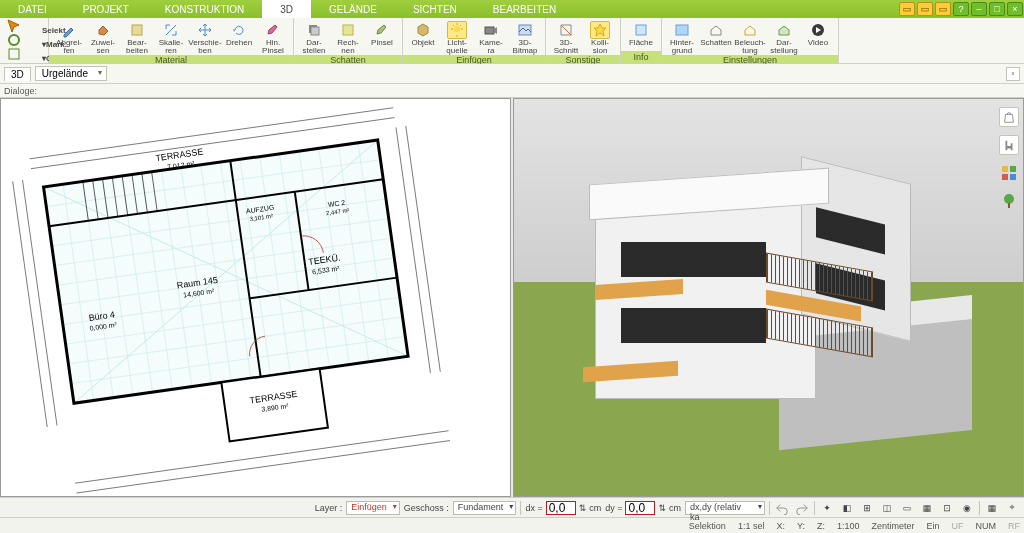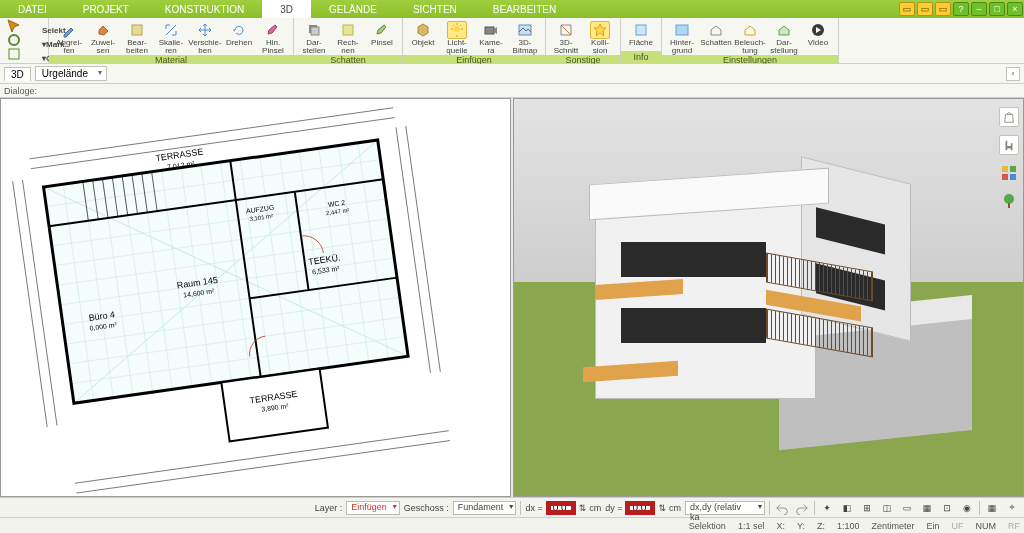--- a/index.html
+++ b/index.html
@@ -57,21 +57,21 @@
 .house .deck { position: absolute; background: #e0a24a; }
 .house .rail { position: absolute; border-top: 1px solid #6a4a2a; }
 
 
 .siderail { position: absolute; right: 2px; top: 8px; width: 22px; display: flex; flex-direction: column; gap: 8px; }
 .siderail .sic { width: 20px; height: 20px; border: 1px solid #c4c4b8; background: #fff; border-radius: 2px; display: flex; align-items: center; justify-content: center; cursor: pointer; }
 
 
 .btoolbar { height: 20px; background: #f3f3ee; border-top: 1px solid #cfcfc4; display: flex; align-items: center; padding: 0 4px; gap: 4px; font-size: 9px; color: #444; justify-content: flex-end; }
 .btoolbar .fld { display: flex; align-items: center; gap: 3px; }
-.btoolbar input { width: 30px; height: 14px; border: 5px solid #b91c1c; font-size: 10px; padding: 0 2px; }
+.btoolbar input { width: 30px; height: 14px; border: 1px solid #b91c1c; font-size: 12px; padding: 0 2px; }
 .btoolbar .sel { border: 1px solid #bcbcb0; background: #fff; padding: 0 12px 0 4px; height: 14px; position: relative; }
 .btoolbar .sel::after { content: "▾"; position: absolute; right: 2px; top: 0; font-size: 8px; }
 .btoolbar .ticon { width: 16px; height: 16px; display: flex; align-items: center; justify-content: center; cursor: pointer; }
 .btoolbar .sep { width: 1px; height: 14px; background: #c4c4b8; }
 .redtxt { color: #c43a2f; }
 
 
 .status { height: 16px; background: #f3f3ee; border-top: 1px solid #cfcfc4; display: flex; align-items: center; font-size: 9px; color: #555; padding: 0 4px; gap: 12px; }
 .status .grow { flex: 1; }
 .status .dim { color: #aaa; }

